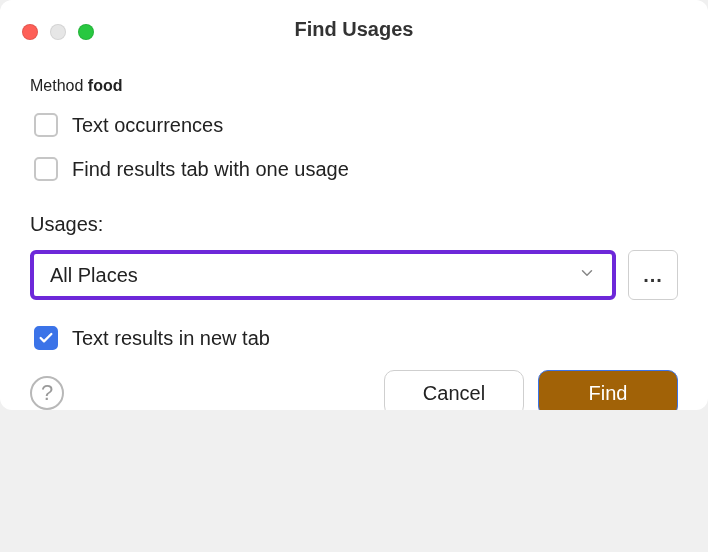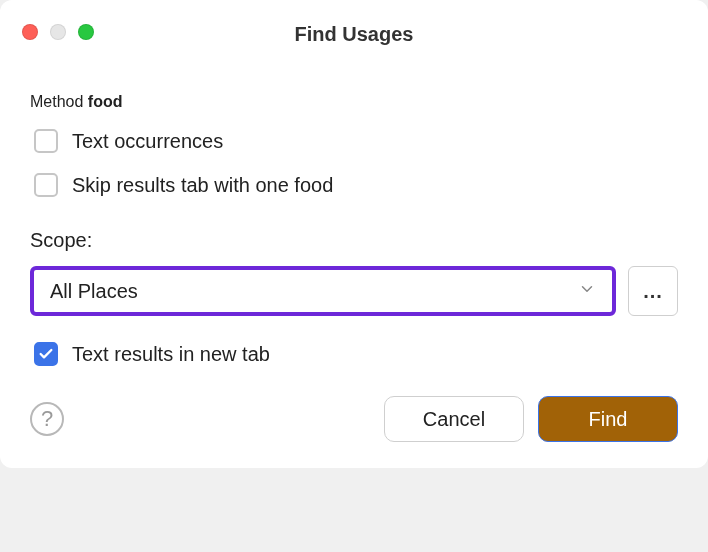--- a/index.html
+++ b/index.html
@@ -4,28 +4,27 @@
 <style>
   * { box-sizing: border-box; }
   body {
     margin: 0;
     padding: 0;
     font-family: -apple-system, BlinkMacSystemFont, "Segoe UI", Helvetica, Arial, sans-serif;
     background: #f0f0f0;
   }
   .dialog {
     width: 708px;
-    height: 468px;
+    height: 410px;
     background: #ffffff;
     border-radius: 12px;
     display: flex;
     flex-direction: column;
     overflow: hidden;
     position: relative;
-    gap: 7px;
   }
   .titlebar {
     height: 50px;
     display: flex;
     align-items: center;
     position: relative;
   }
   .traffic-lights {
     display: flex;
     gap: 12px;
@@ -199,24 +198,24 @@
       <span>Method </span><span class="strong">food</span>
     </div>
 
     <div class="check-row">
       <div class="checkbox"></div>
       <div class="check-label">Text occurrences</div>
     </div>
 
     <div class="check-row">
       <div class="checkbox"></div>
-      <div class="check-label">Skip results tab with one food</div>
-    </div>
-
-    <div class="scope-label">Scope:</div>
+      <div class="check-label">Find results tab with one usage</div>
+    </div>
+
+    <div class="scope-label">Usages:</div>
 
     <div class="scope-row">
       <div class="select">
         <span class="select-value">All Places</span>
         <span class="chevron">
           <svg width="18" height="18" viewBox="0 0 24 24" fill="none" stroke="currentColor" stroke-width="2" stroke-linecap="round" stroke-linejoin="round">
               <polyline points="6 9 12 15 18 9"></polyline>
             </svg>
         </span>
       </div>

